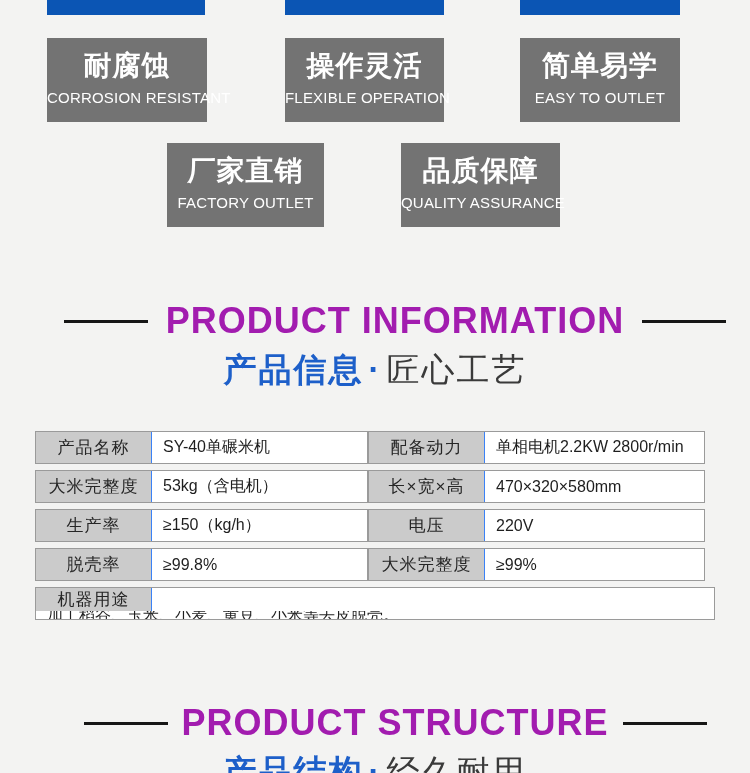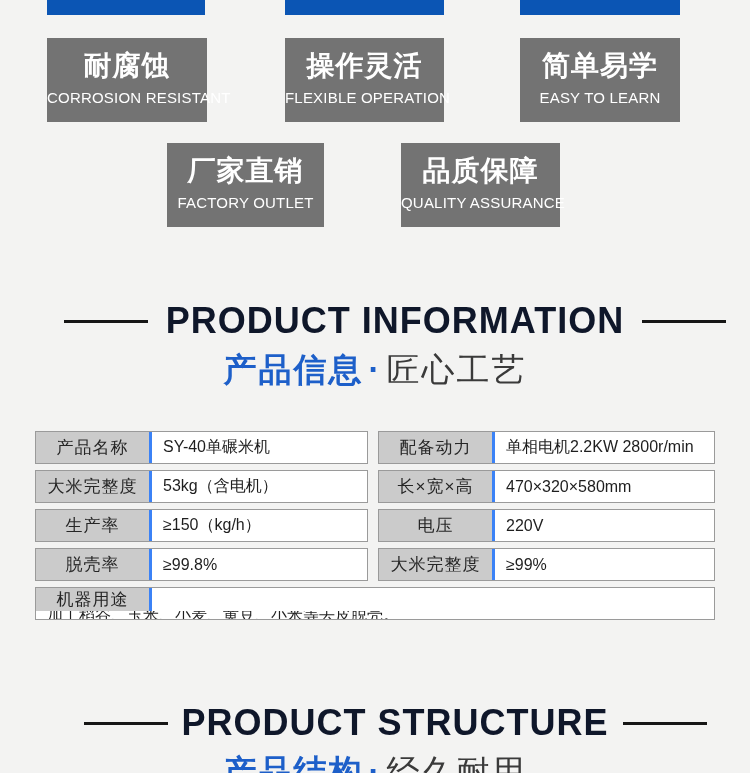--- a/index.html
+++ b/index.html
@@ -55,21 +55,21 @@
 
   
   .heading {
     position: absolute;
     left: 0;
     width: 750px;
     display: flex;
     align-items: center;
     justify-content: center;
     gap: 18px;
-    color: #0f172a;
+    color: #a21caf;
     padding-left: 40px;
   }
   #info-heading { top: 303px; }
   #structure-heading { top: 705px; gap: 14px; }
   .heading .dash {
     width: 84px;
     height: 3px;
     background: #161616;
   }
   .heading .txt {
@@ -105,26 +105,26 @@
   }
   .spec-row { display: flex; margin-bottom: 6px; }
   .spec-cell {
     display: flex;
     align-items: stretch;
     border: 1px solid #9a9a9a;
     background: #ffffff;
     height: 33px;
   }
   .spec-cell.half { width: 333px; }
-  .spec-cell.half + .spec-cell.half { margin-left: 10px; width: 337px; }
+  .spec-cell.half + .spec-cell.half { width: 337px; }
   .spec-cell.full { width: 680px; flex-direction: column; }
   .spec-label {
     width: 116px;
     background: #cbcbcb;
-    border-right: 3px solid #3b82f6;
+    border-right: 1px solid #3b82f6;
     display: flex;
     align-items: center;
     justify-content: center;
     font-size: 17px;
     color: #262626;
     letter-spacing: 1px;
     white-space: nowrap;
   }
   .spec-value {
     flex: 1;
@@ -149,21 +149,21 @@
   <div class="badge" id="badge-1">
     <div class="badge-zh">耐腐蚀</div>
     <div class="badge-en">CORROSION RESISTANT</div>
   </div>
   <div class="badge" id="badge-2">
     <div class="badge-zh">操作灵活</div>
     <div class="badge-en">FLEXIBLE OPERATION</div>
   </div>
   <div class="badge" id="badge-3">
     <div class="badge-zh">简单易学</div>
-    <div class="badge-en">EASY TO LEARN</div>
+    <div class="badge-en">EASY TO OUTLET</div>
   </div>
 
   <div class="badge" id="badge-4">
     <div class="badge-zh">厂家直销</div>
     <div class="badge-en">FACTORY OUTLET</div>
   </div>
   <div class="badge" id="badge-5">
     <div class="badge-zh">品质保障</div>
     <div class="badge-en">QUALITY ASSURANCE</div>
   </div>

